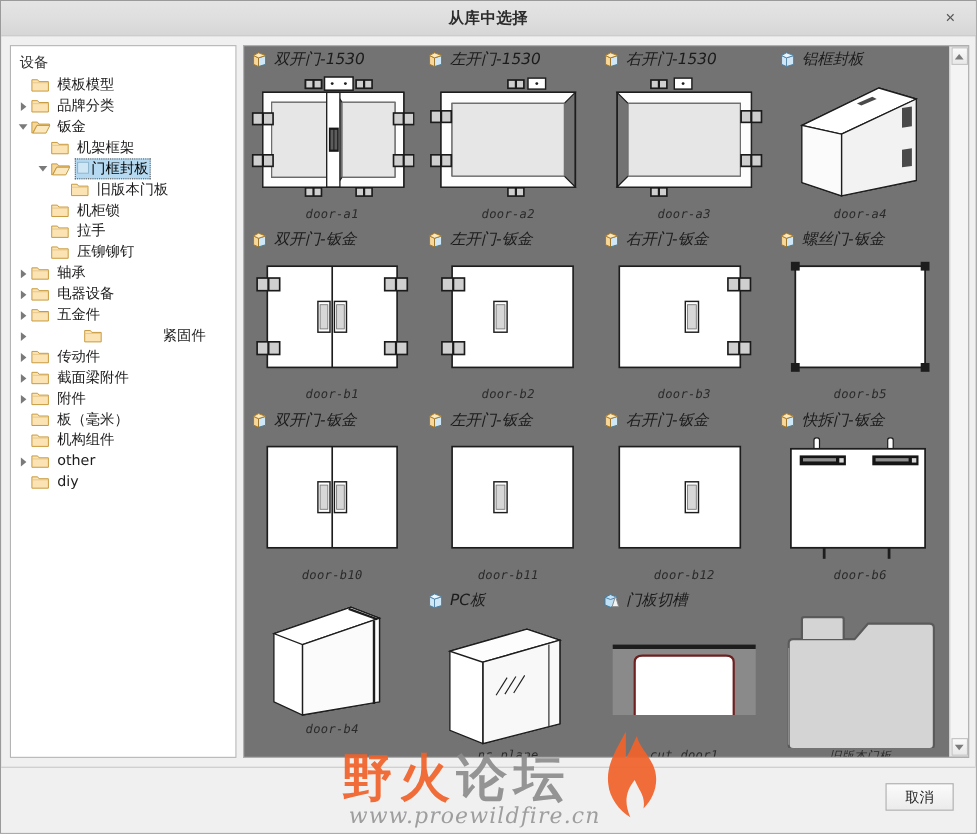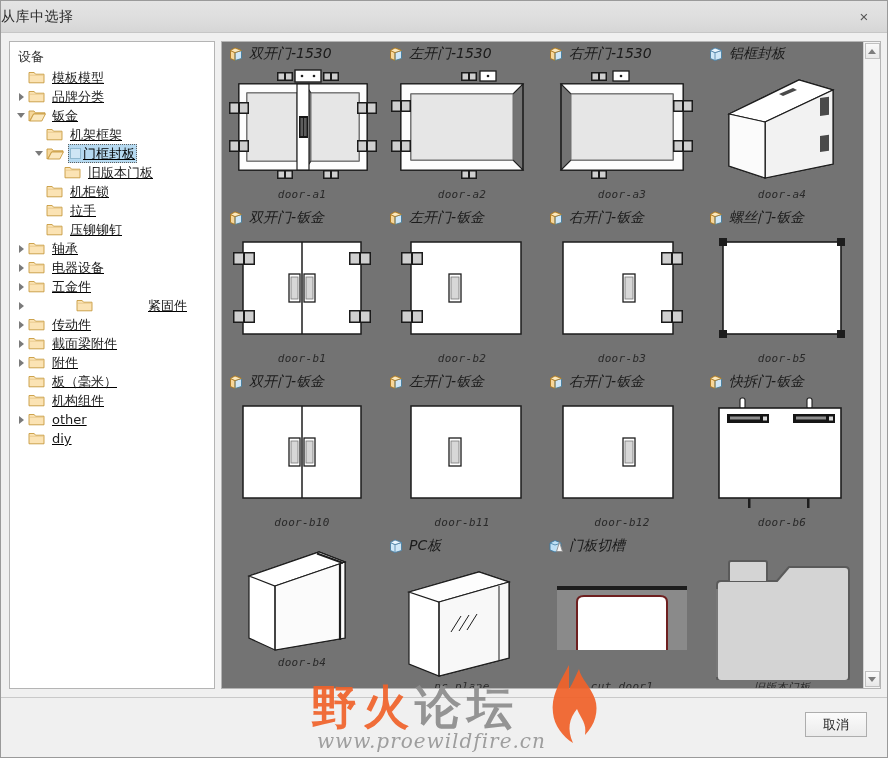--- a/index.html
+++ b/index.html
@@ -19,23 +19,24 @@
   }
   
   .titlebar {
     height: 32px; min-height: 32px;
     background: linear-gradient(to bottom, #e4e4e4 0%, #dedede 55%, #d6d6d6 100%);
     border-bottom: 1px solid #c6c6c6;
     display: flex; align-items: center;
     position: relative;
   }
   .title-text {
-    width: 100%; 
+    width: 100%; text-align: center;
     font-size: 14px; color: #2b2b2b;
     letter-spacing: .5px;
+    font-weight: bold;
   }
   .close-btn {
     position: absolute; right: 12px; top: 50%;
     transform: translateY(-50%);
     width: 22px; height: 22px;
     display: flex; align-items: center; justify-content: center;
     font-size: 15px; color: #555; cursor: pointer;
     font-family: "Liberation Sans", sans-serif;
   }
 
@@ -59,21 +60,20 @@
   .tree-root {
     padding: 2px 0 2px 8px;
     color: #333; font-size: 13px;
   }
   .tnode {
     display: flex; align-items: center;
     height: 19px;
     padding-right: 4px;
     white-space: nowrap;
     cursor: default;
-    text-decoration: underline;
   }
   .twist {
     width: 14px; min-width: 14px; height: 19px;
     display: flex; align-items: center; justify-content: center;
   }
   .twist.closed::before {
     content: ""; display: block;
     border-left: 5px solid #7a7a7a;
     border-top: 4px solid transparent;
     border-bottom: 4px solid transparent;

